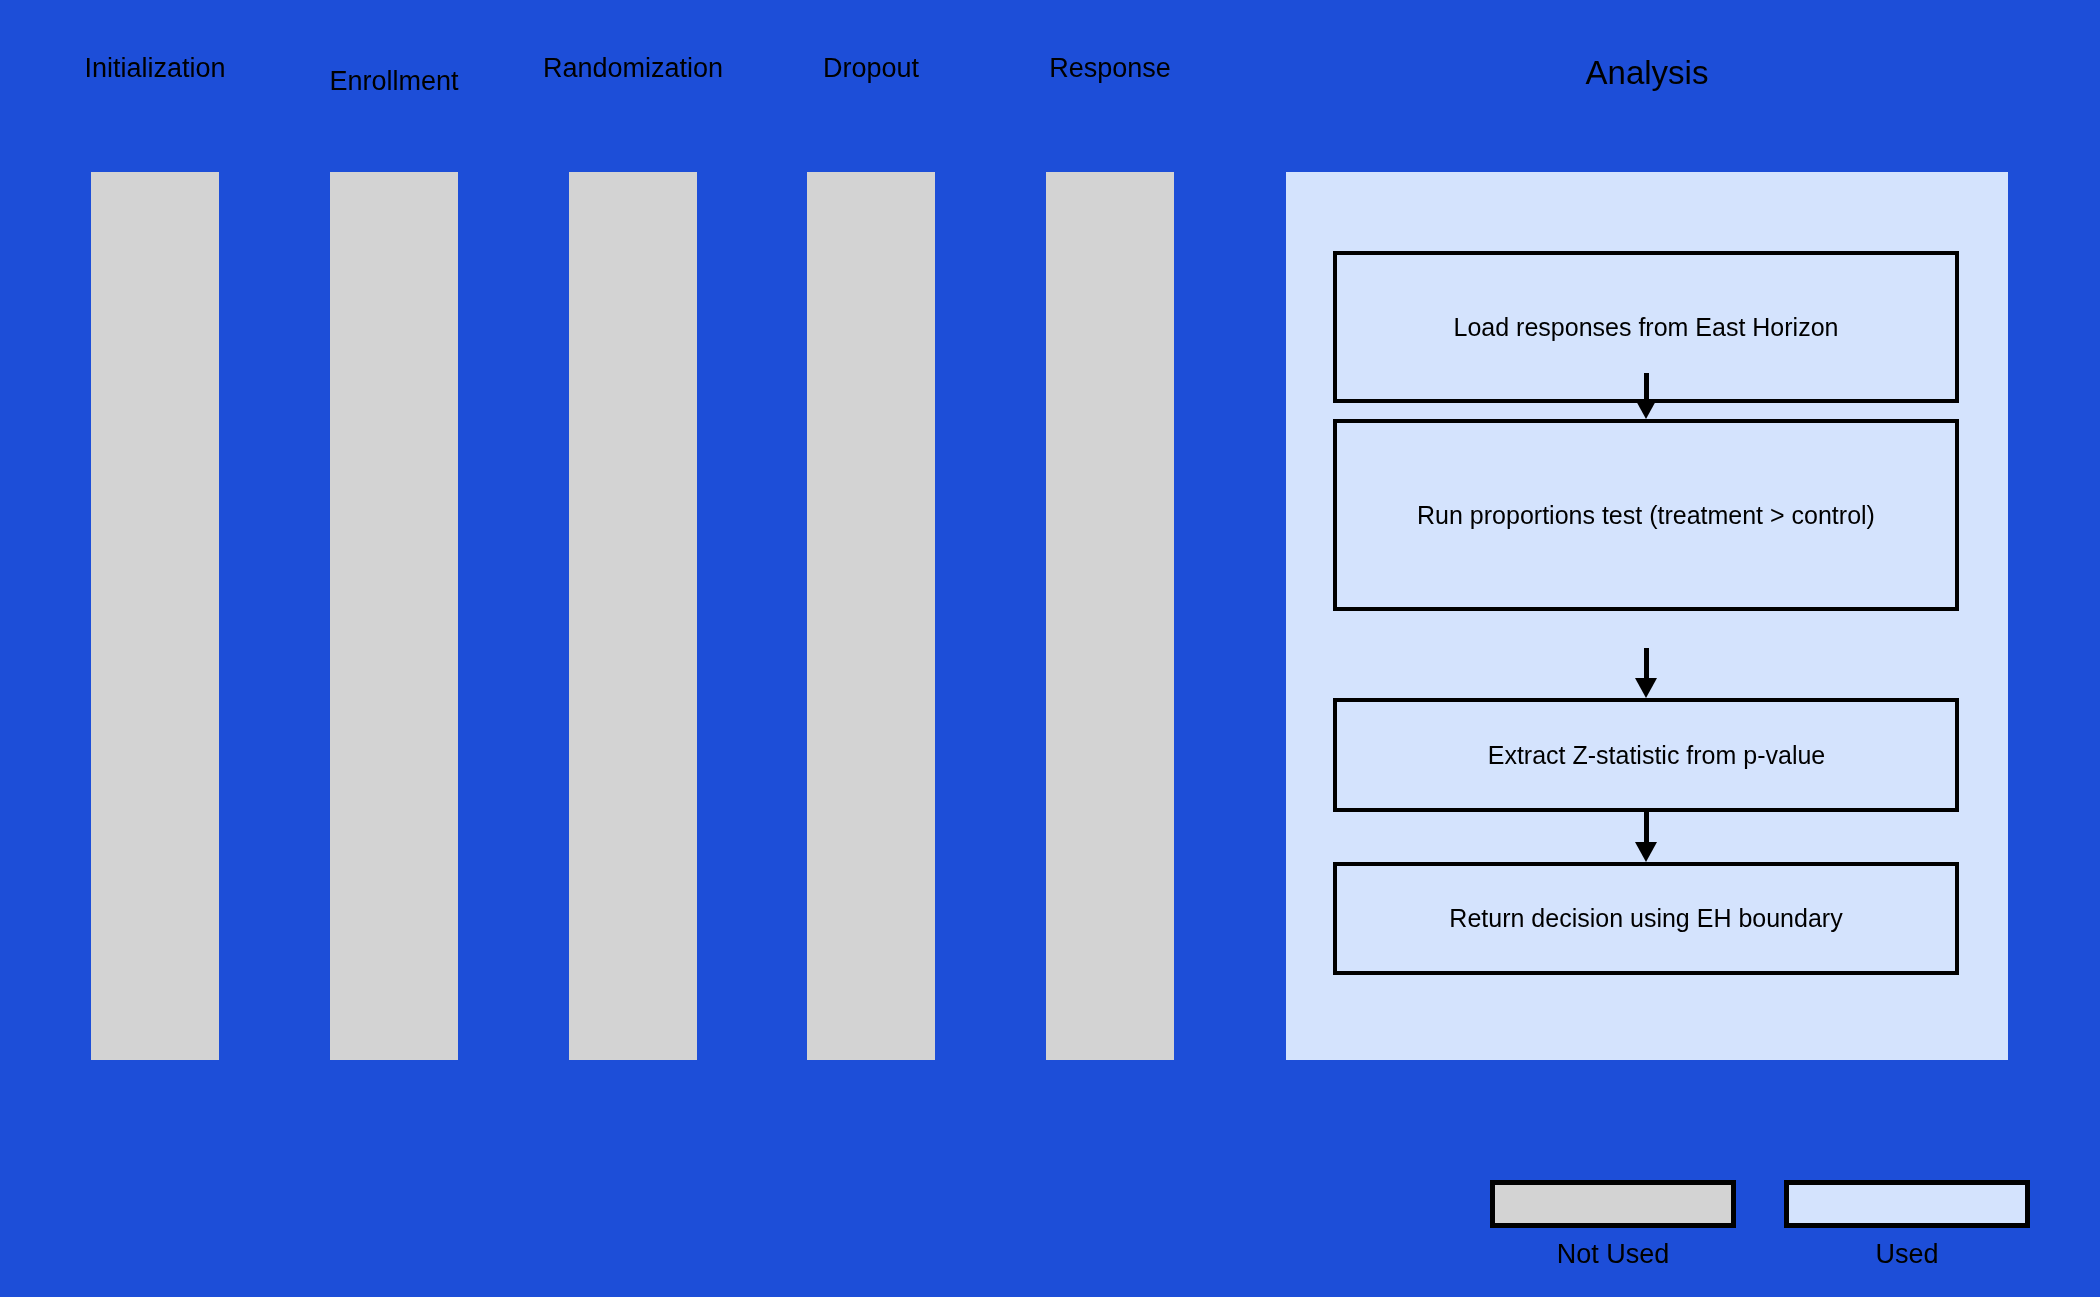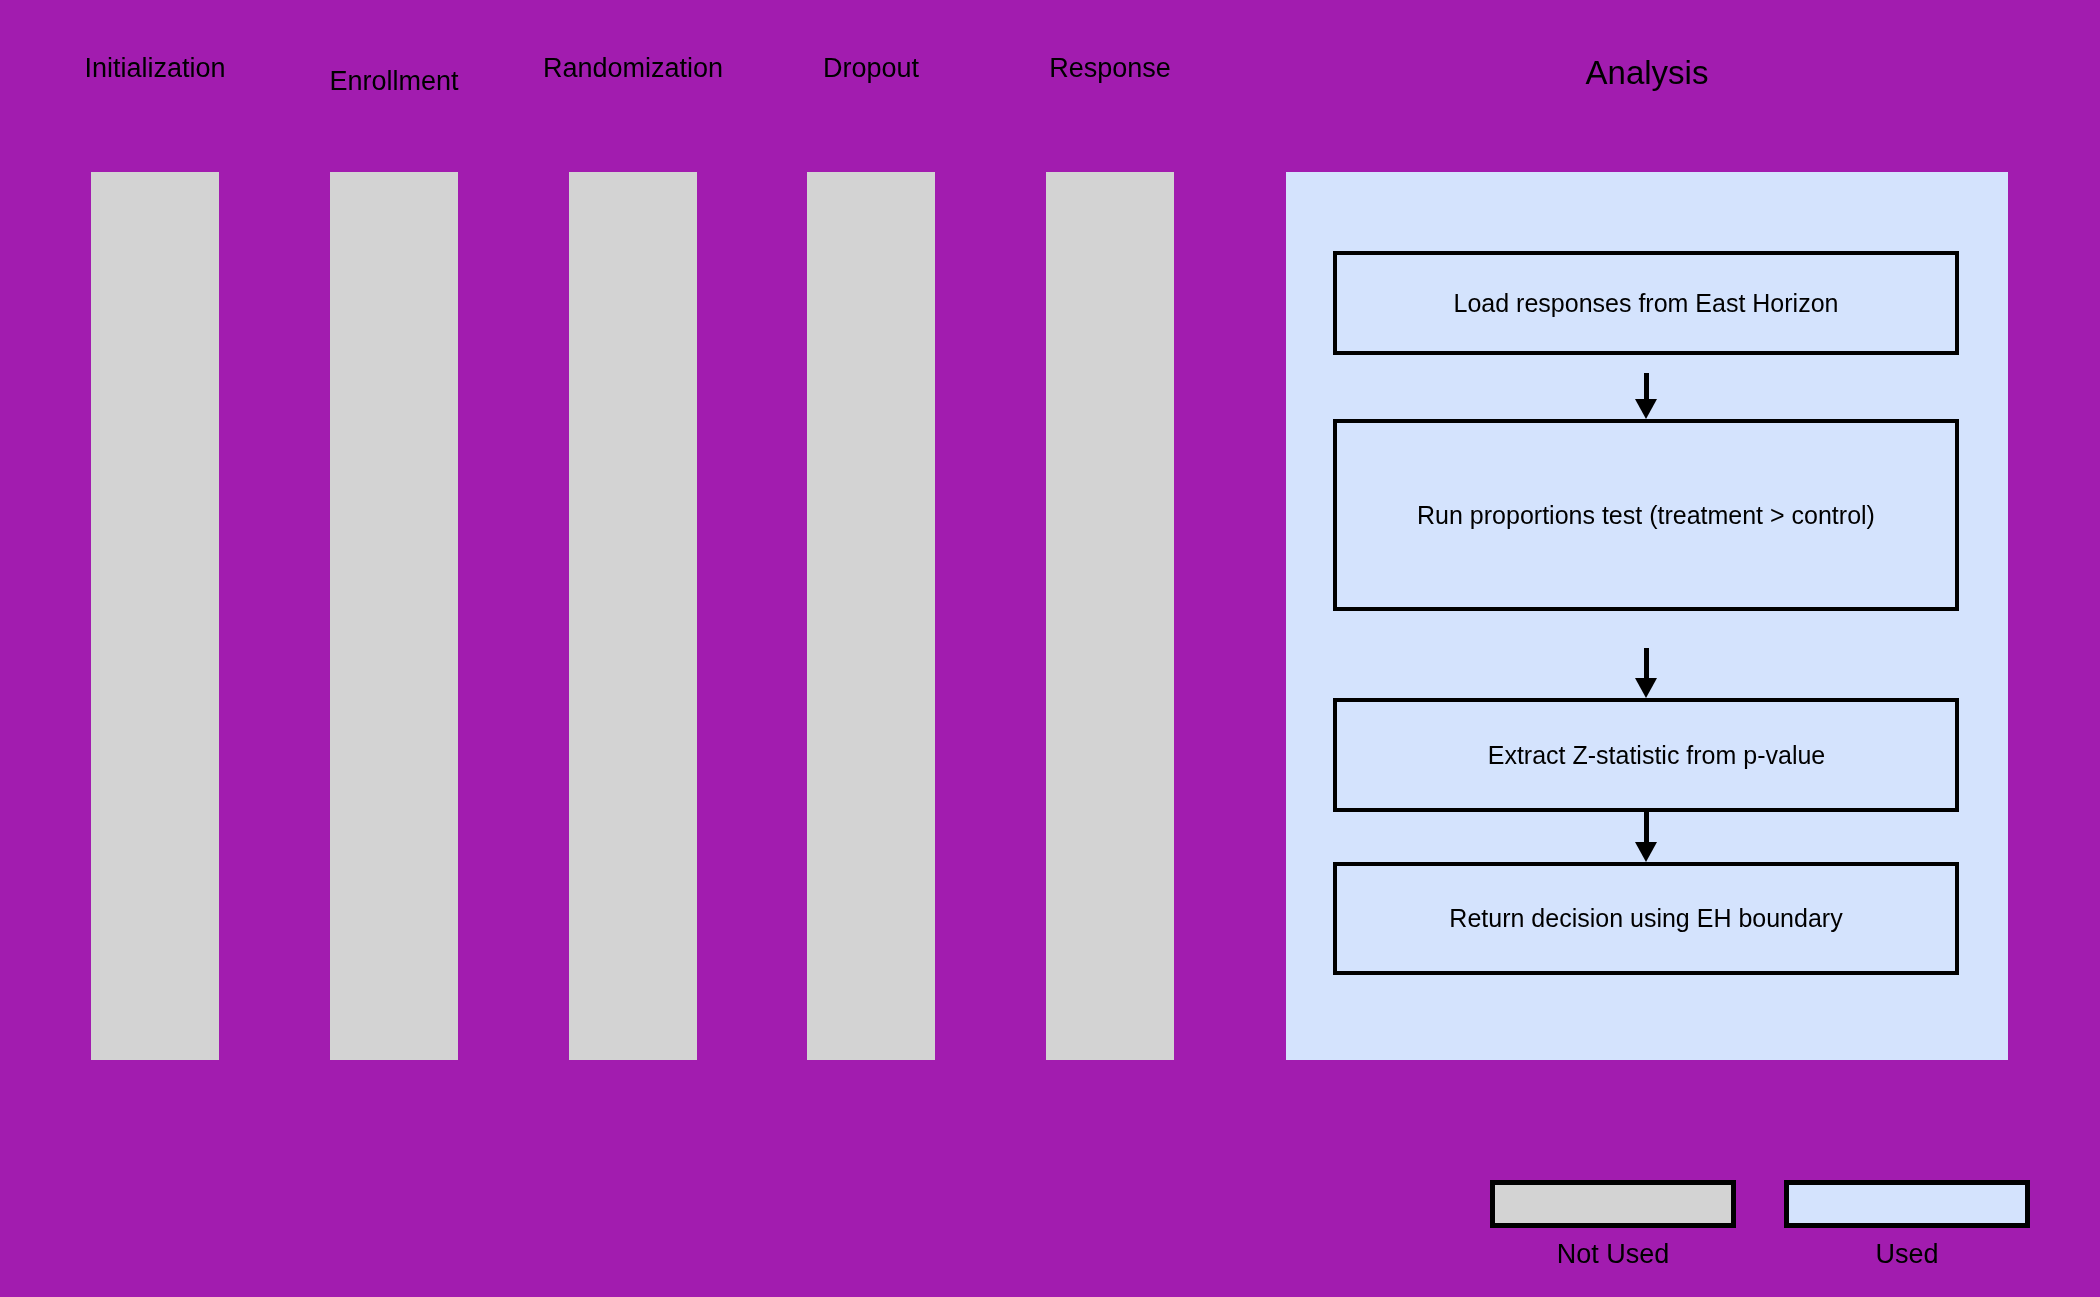--- a/index.html
+++ b/index.html
@@ -8,21 +8,21 @@
     background: #ffffff;
   }
   body {
     font-family: "Liberation Sans", sans-serif;
     color: #000000;
   }
   #canvas {
     position: relative;
     width: 2100px;
     height: 1297px;
-    background: #a21caf;
+    background: #1d4ed8;
     overflow: hidden;
   }
 
   
   .stage-label {
     position: absolute;
     font-size: 27px;
     line-height: 1;
     color: #000;
     white-space: nowrap;
@@ -146,21 +146,21 @@
   <div class="stage-col" style="left:91px;  width:128px;"></div>
   <div class="stage-col" style="left:330px; width:128px;"></div>
   <div class="stage-col" style="left:569px; width:128px;"></div>
   <div class="stage-col" style="left:807px; width:128px;"></div>
   <div class="stage-col" style="left:1046px; width:128px;"></div>
 
   <div id="analysis-title">Analysis</div>
 
   <div id="analysis-panel"></div>
 
-  <div class="flow-box" style="left:1333px; top:251px; width:626px; height:104px;">
+  <div class="flow-box" style="left:1333px; top:251px; width:626px; height:152px;">
     <span class="box-text">Load responses from East Horizon</span>
   </div>
 
   <div class="arrow" style="top:373px; height:46px;">
     <span class="shaft" style="height:30px;"></span>
     <span class="head"></span>
   </div>
 
   <div class="flow-box" style="left:1333px; top:419px; width:626px; height:192px;">
     <span class="box-text">Run proportions test (treatment &gt; control)</span>

